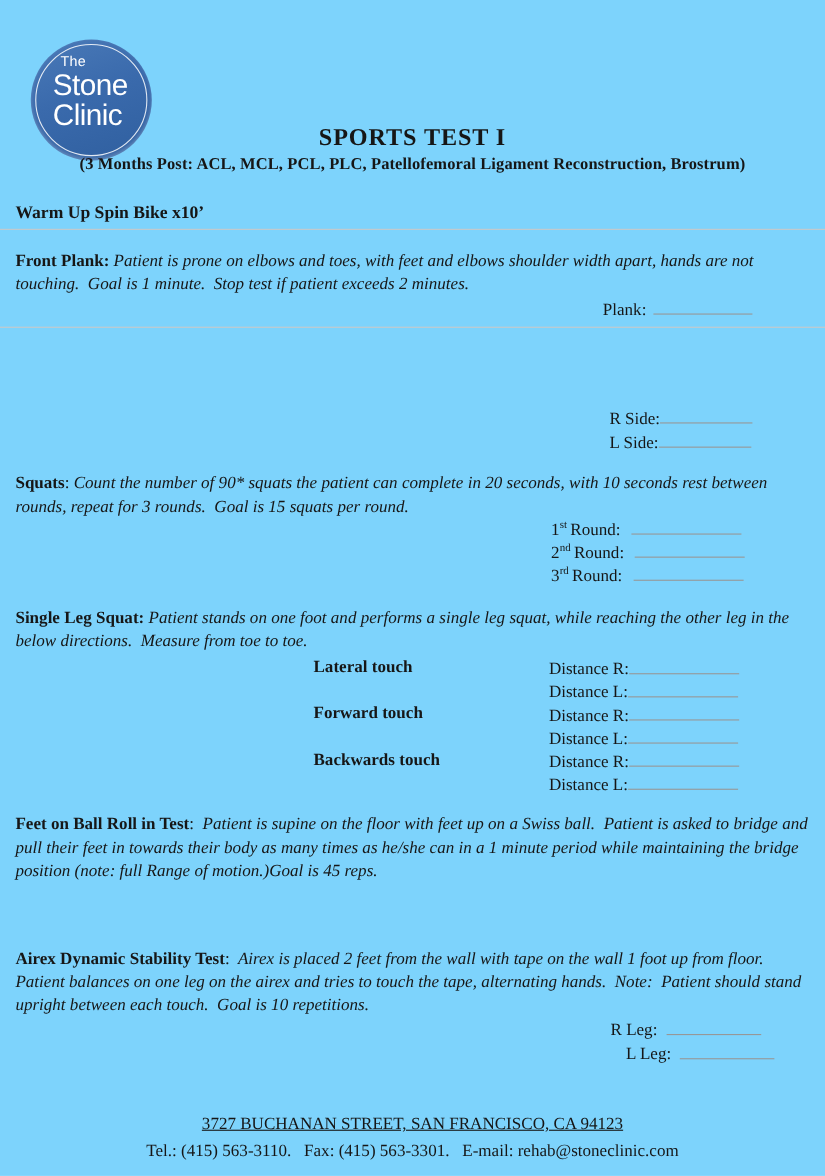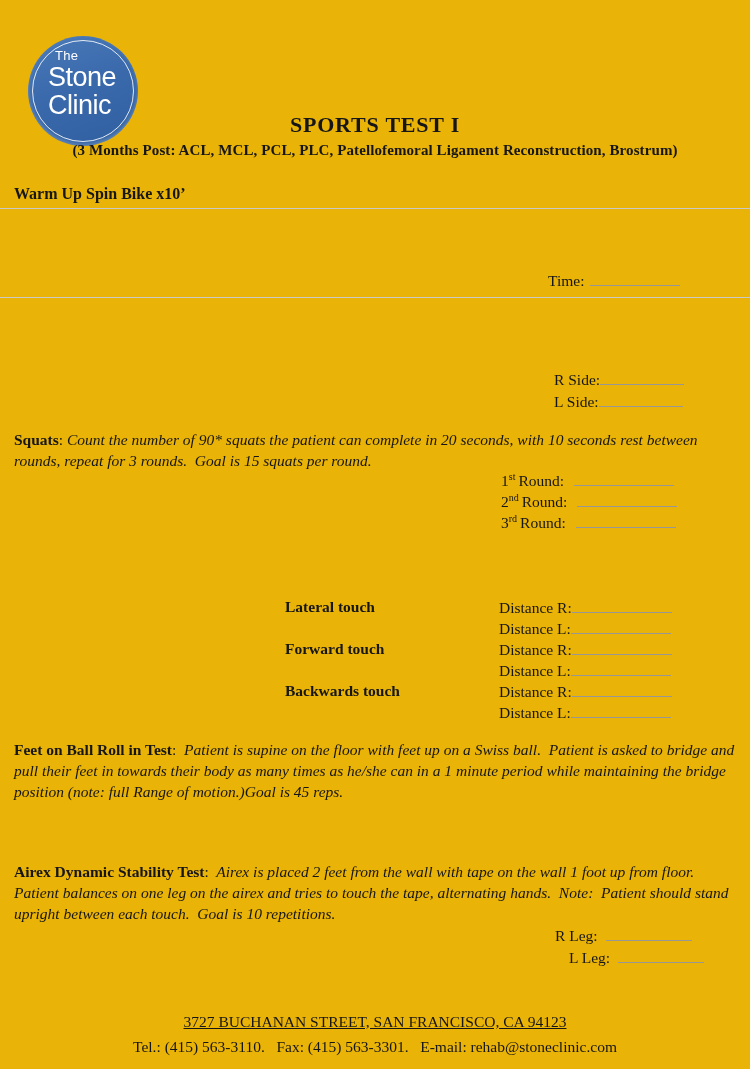--- a/index.html
+++ b/index.html
@@ -1,19 +1,19 @@
 <!DOCTYPE html>
 <html><head>
 <meta charset="utf-8">
 <style>
   html,body{margin:0;padding:0;background:#ffffff;}
   .page{
     position:relative;
     width:750px;height:1069px;
-    background:#eab308;
+    background:#7dd3fc;
     font-family:"Liberation Serif", serif;
     color:#161616;
     overflow:hidden;
   }
   
   .logo{
     position:absolute;left:28px;top:36px;width:110px;height:110px;
     border-radius:50%;
     background:linear-gradient(160deg,#4a7ab8 0%,#3a6aac 45%,#2f5f9f 100%);
     box-shadow:inset 0 -2px 4px rgba(255,255,255,.25);
@@ -116,32 +116,34 @@
       <div class="logo-big">Clinic</div>
     </div>
   </div>
 
   <div class="title">SPORTS TEST I</div>
   <div class="subtitle">(3 Months Post: ACL, MCL, PCL, PLC, Patellofemoral Ligament Reconstruction, Brostrum)</div>
   <div class="warmup">Warm Up Spin Bike x10’</div>
 
   <div class="divider divider-1"></div>
 
-  <div class="frow row-time"><span>Time:</span><span class="blank b-time"></span></div>
+  <div class="para sec-frontplank"><b>Front Plank:</b><span class="desc"> Patient is prone on elbows and toes, with feet and elbows shoulder width apart, hands are not touching.  Goal is 1 minute.  Stop test if patient exceeds 2 minutes.</span></div>
+  <div class="frow row-time"><span>Plank:</span><span class="blank b-time"></span></div>
 
   <div class="divider divider-2"></div>
 
   <div class="frow row-rside"><span>R Side:</span><span class="blank b-side"></span></div>
   <div class="frow row-lside"><span>L Side:</span><span class="blank b-side"></span></div>
 
   <div class="para sec-squats"><b>Squats</b><span>:</span><span class="desc"> Count the number of 90* squats the patient can complete in 20 seconds, with 10 seconds rest between rounds, repeat for 3 rounds.  Goal is 15 squats per round.</span></div>
   <div class="frow row-round1"><span>1</span><sup>st</sup><span>Round:</span><span class="blank b-round"></span></div>
   <div class="frow row-round2"><span>2</span><sup>nd</sup><span>Round:</span><span class="blank b-round"></span></div>
   <div class="frow row-round3"><span>3</span><sup>rd</sup><span>Round:</span><span class="blank b-round"></span></div>
 
+  <div class="para sec-singleleg"><b>Single Leg Squat:</b><span class="desc"> Patient stands on one foot and performs a single leg squat, while reaching the other leg in the below directions.  Measure from toe to toe.</span></div>
 
   <div class="slrow sl-1">
       <span class="touch">Lateral touch</span>
       <span class="dist"><span>Distance R:</span><span class="blank b-dist"></span></span>
     </div>
   <div class="slrow sl-2">
       <span class="dist"><span>Distance L:</span><span class="blank b-dist"></span></span>
     </div>
   <div class="slrow sl-3">
       <span class="touch">Forward touch</span>

